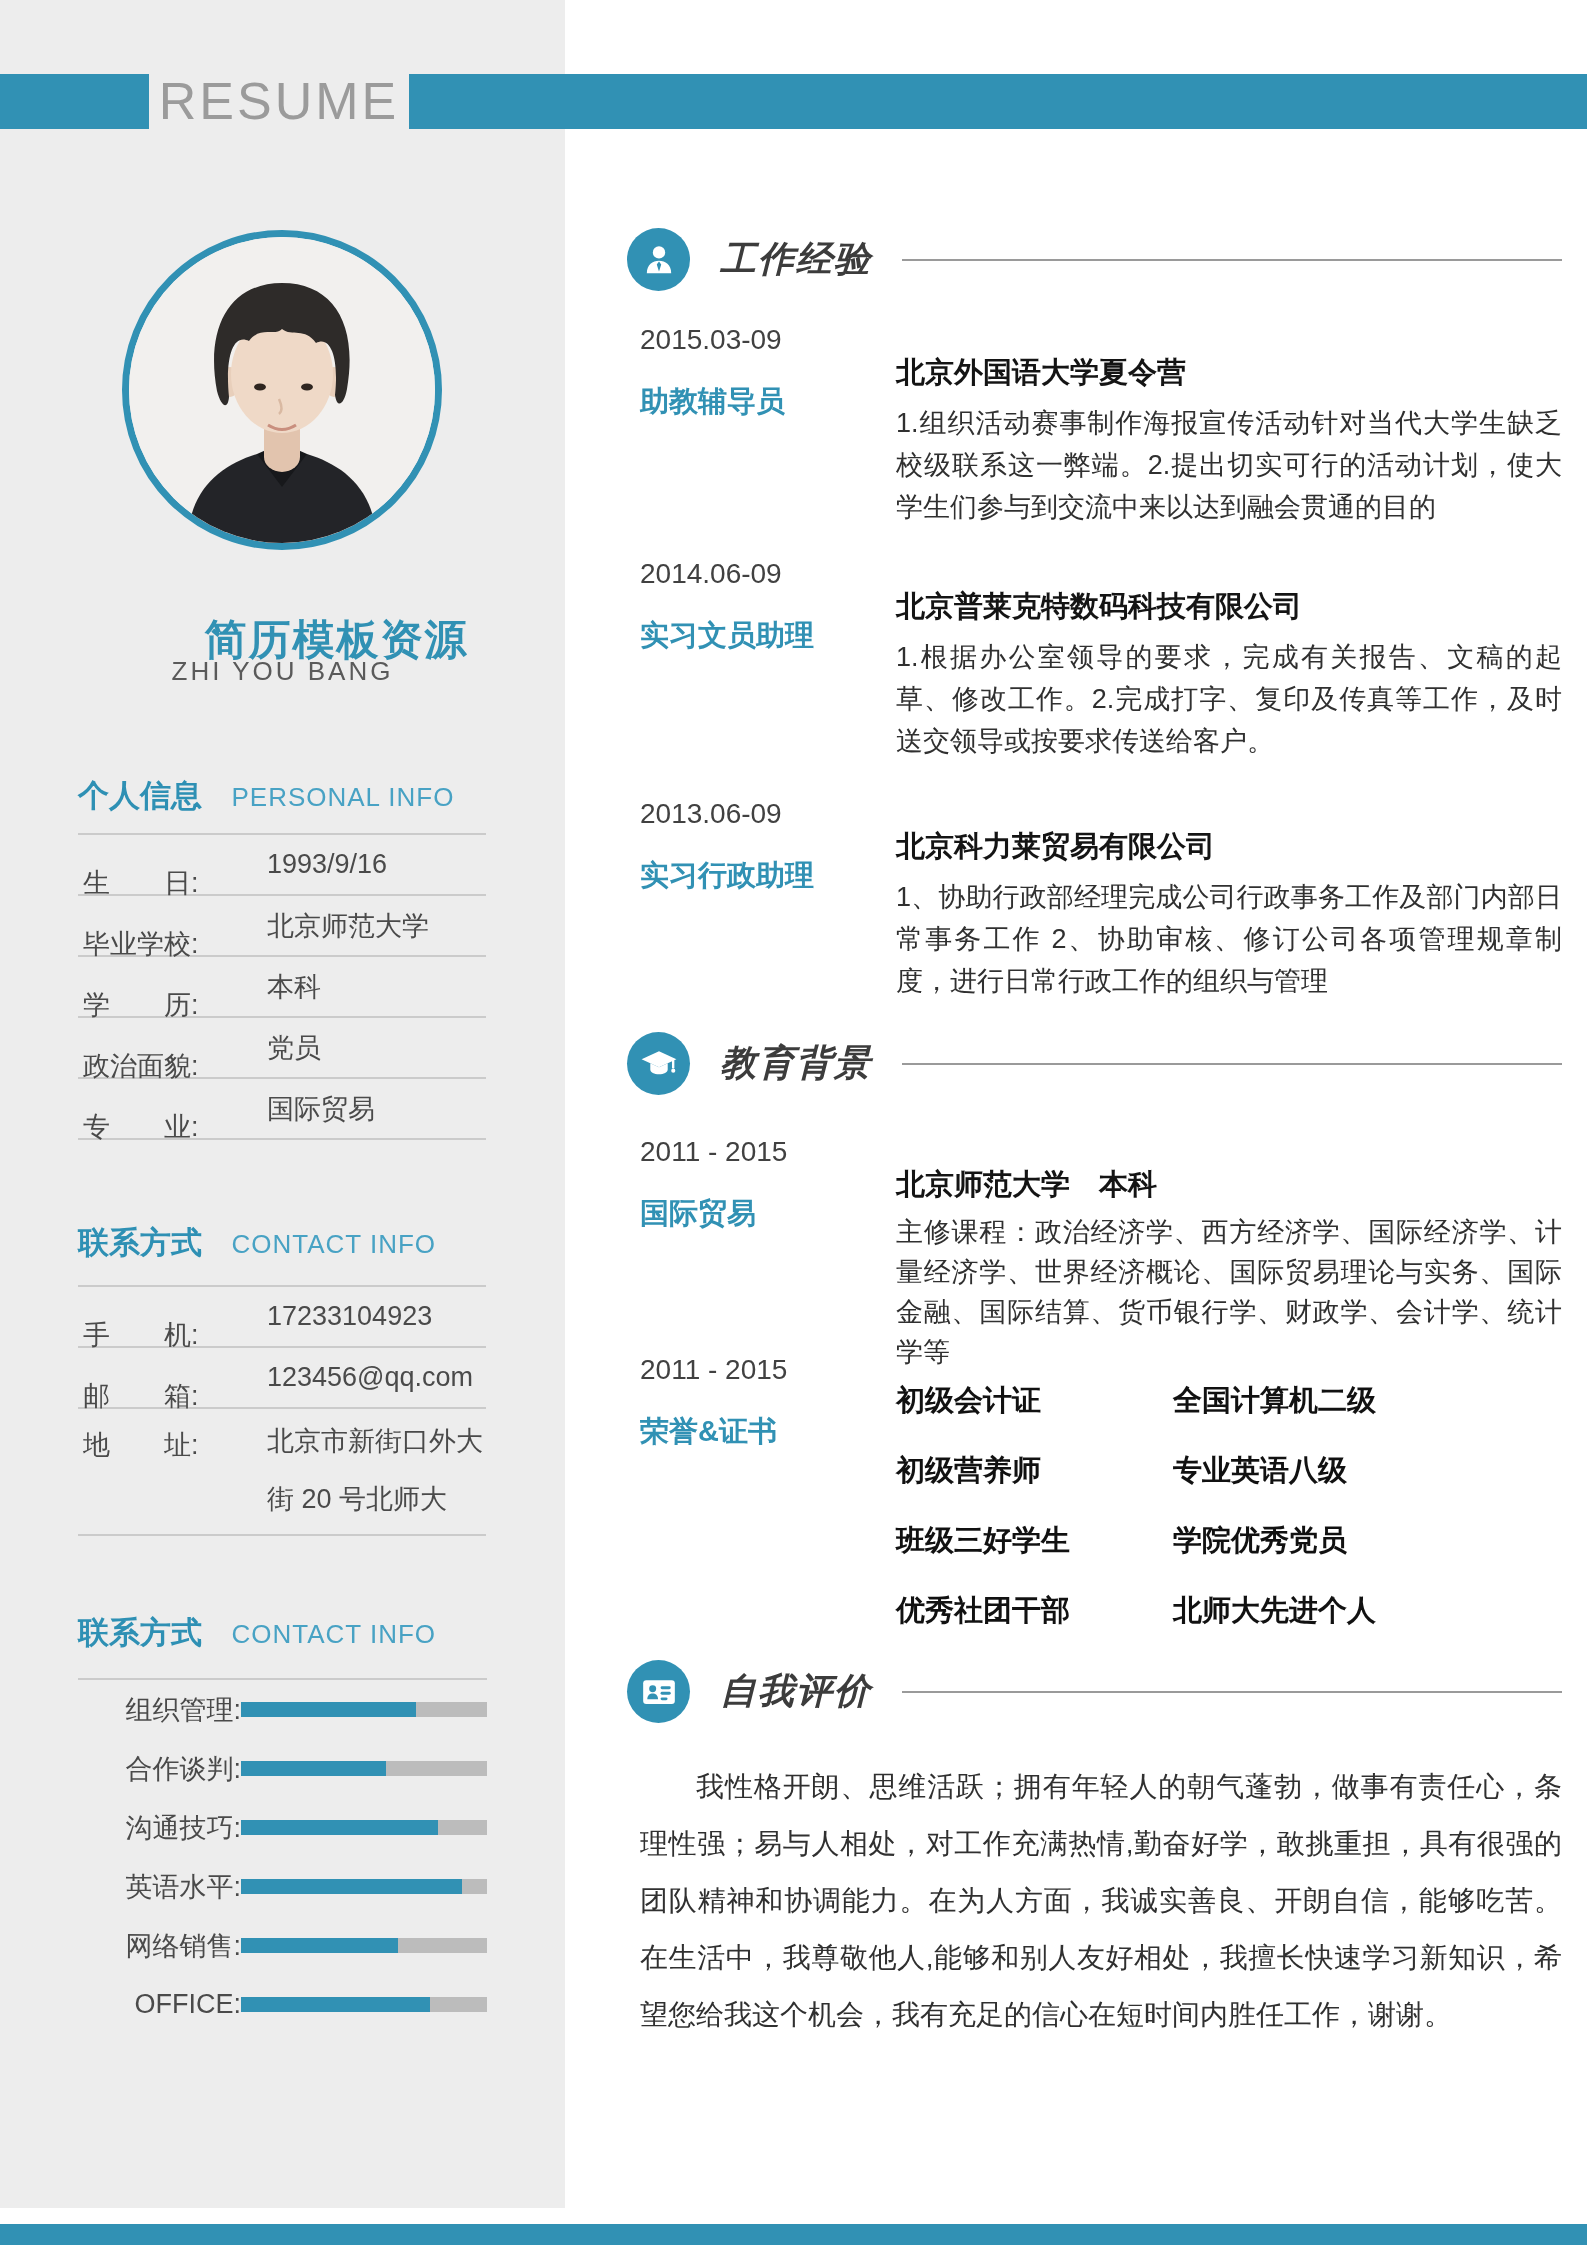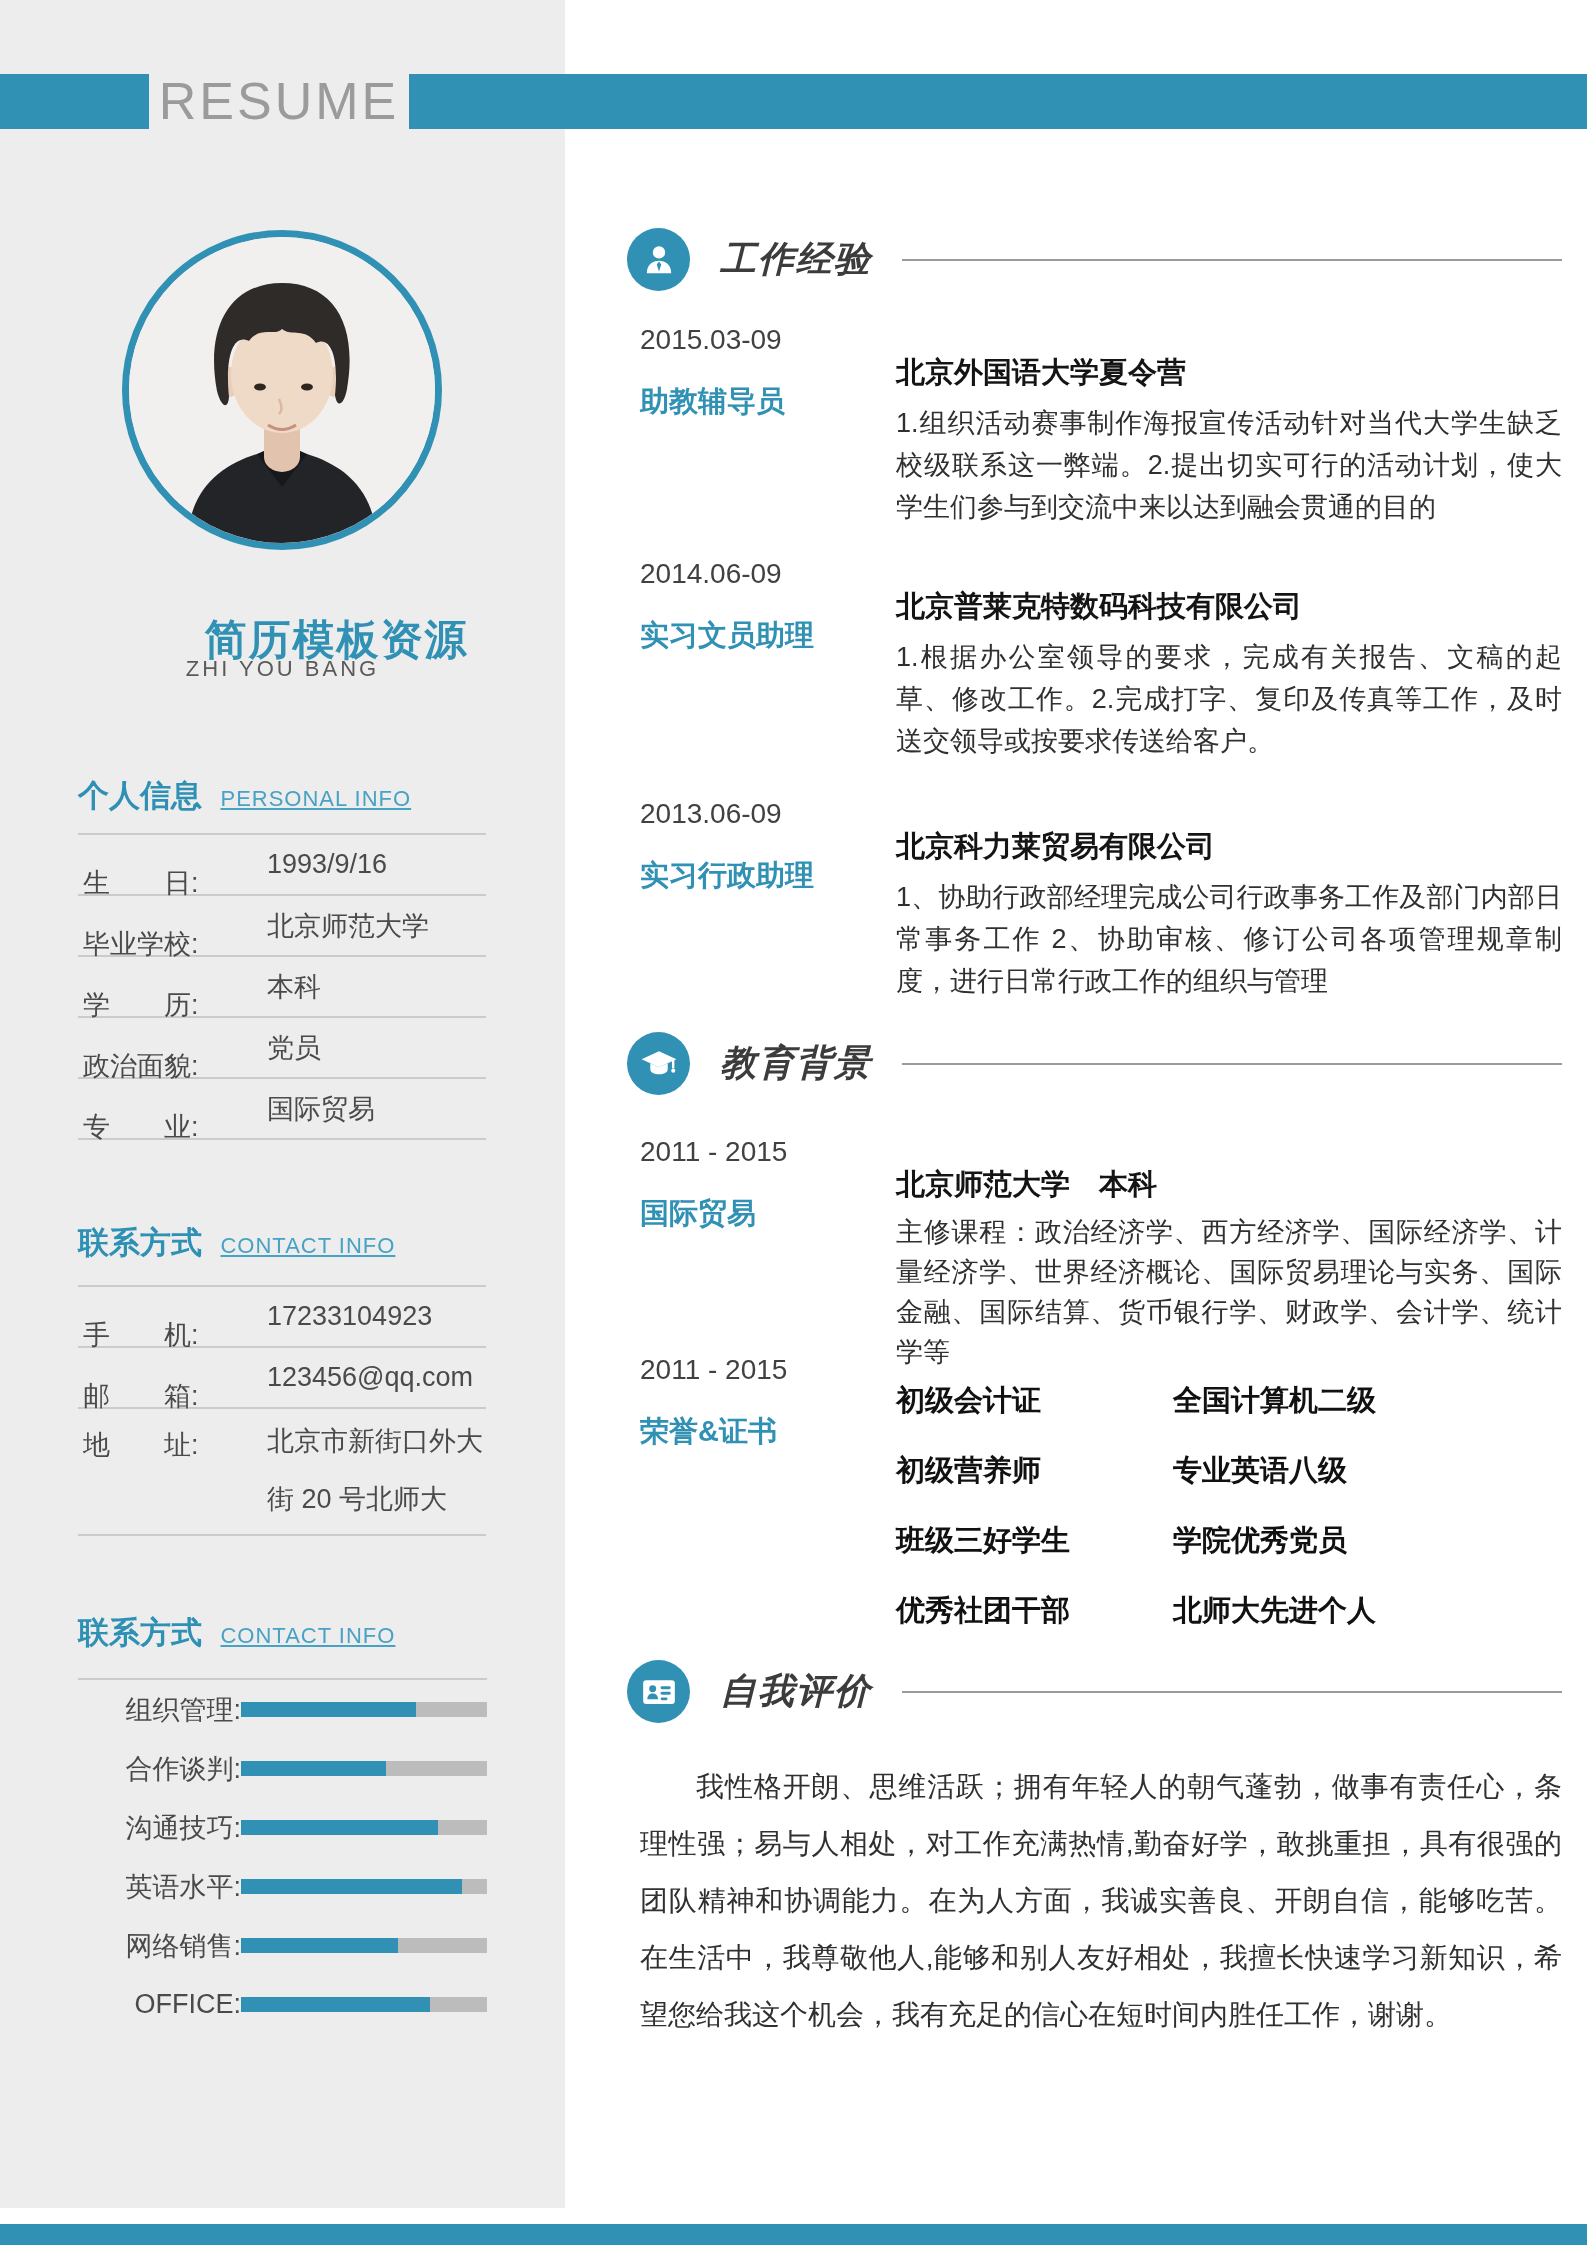--- a/index.html
+++ b/index.html
@@ -14,26 +14,26 @@
         text-align:center;font-size:52px;color:#9B9B9B;letter-spacing:3px;}
   
   .footer-bar{position:absolute;left:0;top:2224px;width:1587px;height:21px;background:#3191B4;}
   
   .photo-wrap{position:absolute;left:122px;top:230px;width:306px;height:306px;border-radius:50%;
         border:7px solid #3191B4;overflow:hidden;background:#f2f0ee;}
   .photo-wrap svg{display:block;width:100%;height:100%;}
   
   .name{position:absolute;left:0;top:612px;width:673px;text-align:center;font-size:42px;
         font-weight:bold;color:#3191B4;letter-spacing:2px;}
-  .name-en{position:absolute;left:0;top:656px;width:565px;text-align:center;font-size:22px;
+  .name-en{position:absolute;left:0;top:656px;width:565px;text-align:center;font-size:26px;
         color:#5a5a5a;letter-spacing:3px;}
   
   .side-head{position:absolute;left:78px;width:420px;white-space:nowrap;}
   .side-head .cn{font-size:31px;font-weight:bold;color:#2E90B4;}
-  .side-head .en{font-size:22px;color:#48A2C4;margin-left:14px;letter-spacing:1px;text-decoration:underline;}
+  .side-head .en{font-size:26px;color:#48A2C4;margin-left:25px;letter-spacing:1px;}
   .h-personal{top:775px;} .h-contact{top:1222px;} .h-skills{top:1612px;}
   
   .info-table{position:absolute;left:78px;width:408px;}
   .t-personal{top:833px;} .t-contact{top:1285px;}
   .irow{display:flex;align-items:center;height:59px;border-top:2px solid #CBCBCB;
         font-size:27px;color:#4A4A4A;}
   .irow .lbl{width:184px;padding-left:5px;flex:0 0 184px;margin-top:36px;}
   .irow .val{flex:1;}
   .irow.tall{height:125px;align-items:flex-start;}
   .irow.tall .lbl{margin-top:18px;}

